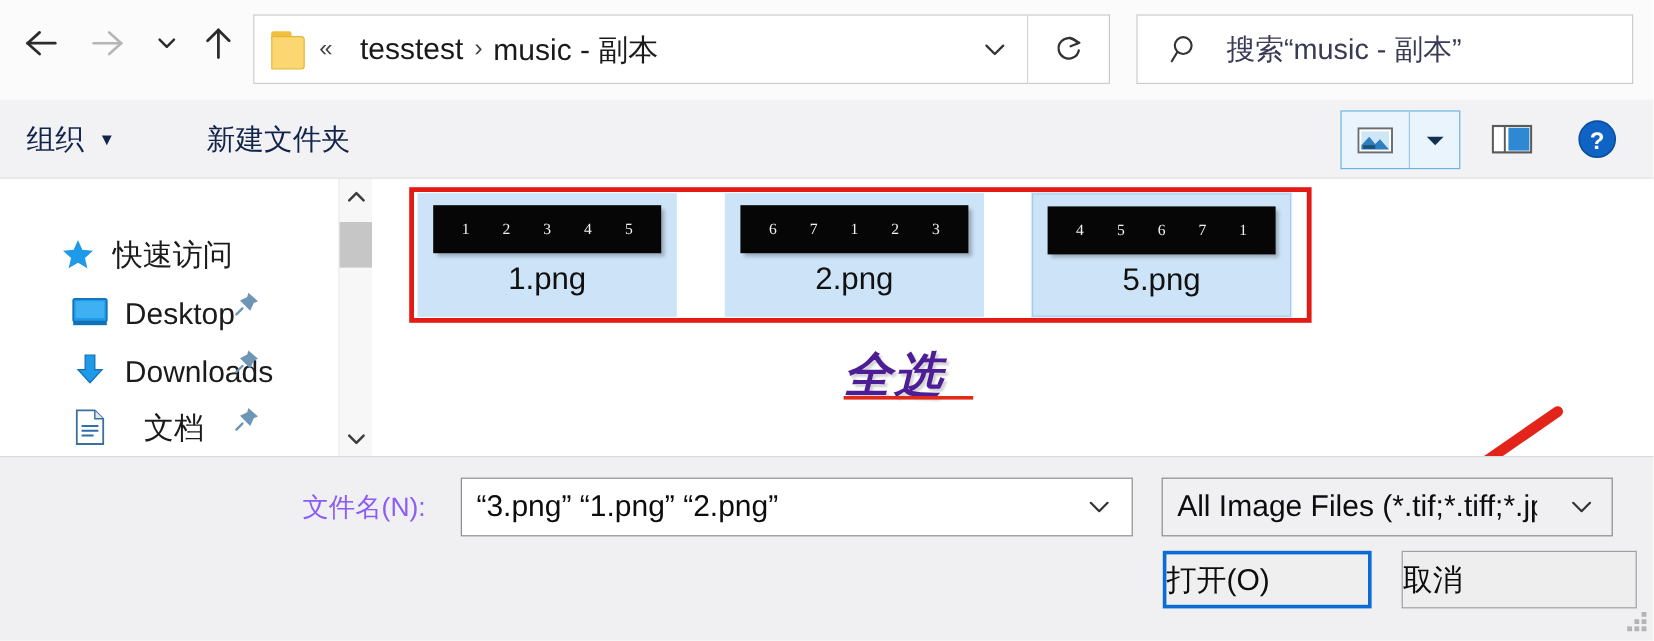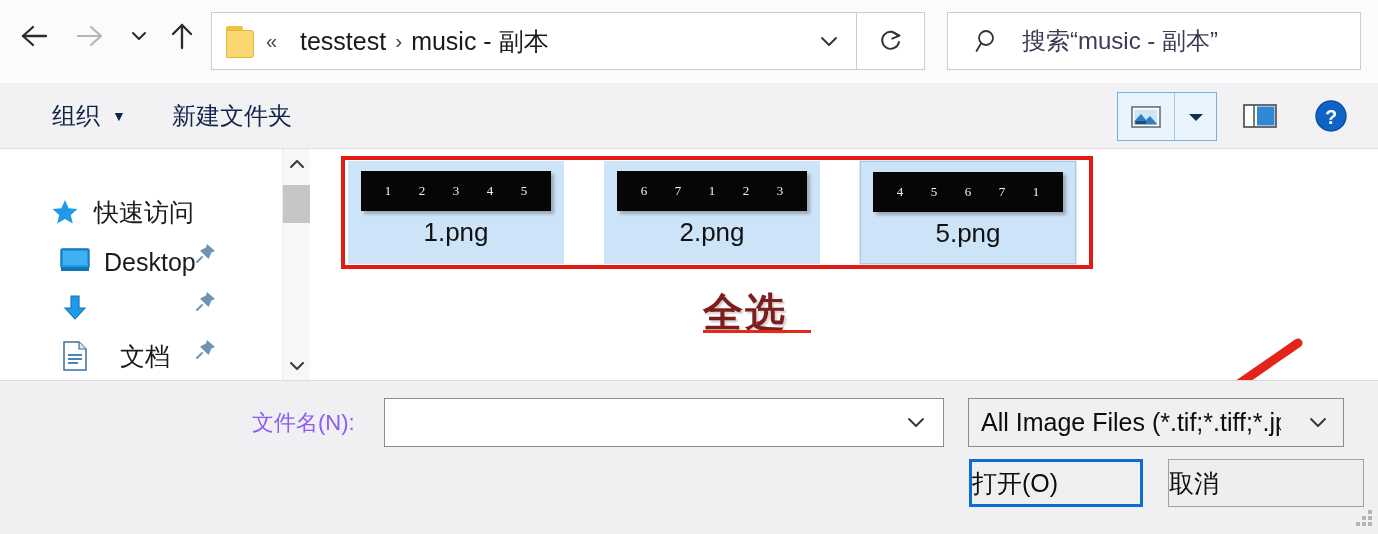--- a/index.html
+++ b/index.html
@@ -97,21 +97,21 @@
     background: #f2f2f4;
     border-bottom: 1px solid #dfdfe2;
     box-sizing: border-box;
   }
   .cmd-item {
     position: absolute; top: 0; height: 65px;
     display: flex; align-items: center;
     font-size: 24px; color: #12244a;
     padding: 0 12px;
   }
-  .cmd-organize { left: 40px; }
+  .cmd-organize { left: 10px; }
   .cmd-newfolder { left: 160px; }
   .cmd-caret {
     margin-left: 12px; font-size: 14px; color: #12244a;
   }
 
   .view-group {
     position: absolute; left: 1117px; top: 9px;
     width: 100px; height: 49px;
     border: 1px solid #6fb3e0;
     background: #eaf4fc;
@@ -224,25 +224,26 @@
   
   .red-box {
     position: absolute; left: 341px; top: 156px;
     width: 752px; height: 113px;
     border: 4px solid #e41b15;
     box-sizing: border-box;
     pointer-events: none;
   }
   .red-label {
     position: absolute; left: 703px; top: 285px;
-    font-size: 40px; color: #7f1d1d;
+    font-size: 40px; color: #4c1d95;
     font-weight: bold;
     font-family: "DejaVu Sans", sans-serif;
     text-shadow: 2px 2px 2px rgba(0,0,0,0.18);
     letter-spacing: 2px;
+    font-style: italic;
   }
   .red-underline {
     position: absolute; left: 703px; top: 330px;
     width: 108px; height: 3px; background: #e12a18;
   }
   .red-arrow {
     position: absolute; left: 1180px; top: 335px;
     width: 140px; height: 80px;
     pointer-events: none;
   }
@@ -477,20 +478,21 @@
       </svg>
     </span>
   </div>
 
   <div class="side-item" style="top:128px;">
     <span class="side-ico" style="margin-left:58px;">
       <svg class="arrow-svg" width="30" height="30" viewBox="0 0 30 30">
         <path d="M11 3 L19 3 L19 15 L25 15 L15 26 L5 15 L11 15 Z" fill="#1f9ae8" stroke="#1272b5" stroke-width="1.1"></path>
       </svg>
     </span>
+    <span class="side-label" style="margin-left:12px;">Downloads</span>
     <span class="side-pin">
       <svg class="arrow-svg" width="24" height="24" viewBox="0 0 24 24">
         <path d="M13 3 L21 10 L17.5 11.5 L14.5 18 L6 9.5 L12 6.5 Z" fill="#6d95b5"></path>
         <line x1="8" y1="16" x2="3" y2="21" stroke="#6d95b5" stroke-width="2" stroke-linecap="round"></line>
       </svg>
     </span>
   </div>
 
   <div class="side-item" style="top:176px;">
     <span class="side-ico" style="margin-left:58px;">
@@ -574,20 +576,21 @@
     <line x1="118" y1="8" x2="40" y2="62" stroke="#e2241b" stroke-width="9" stroke-linecap="round"></line>
     <path d="M22 72 L52 47 L55 70 Z" fill="#e2241b"></path>
   </svg>
 </div>
 
 <div class="bottom"></div>
 
 <div class="fn-label">文件名(N):</div>
 
 <div class="fn-field">
+  <span class="fn-value">“3.png” “1.png” “2.png”</span>
   <span class="fn-caret">
     <svg class="arrow-svg" width="22" height="15" viewBox="0 0 22 15">
       <path d="M4 4 L11 11 L18 4" fill="none" stroke="#333" stroke-width="1.8" stroke-linecap="round" stroke-linejoin="round"></path>
     </svg>
   </span>
 </div>
 
 <div class="ft-field">
   <span class="ft-value">All Image Files (*.tif;*.tiff;*.jpg</span>
   <span class="ft-caret">

